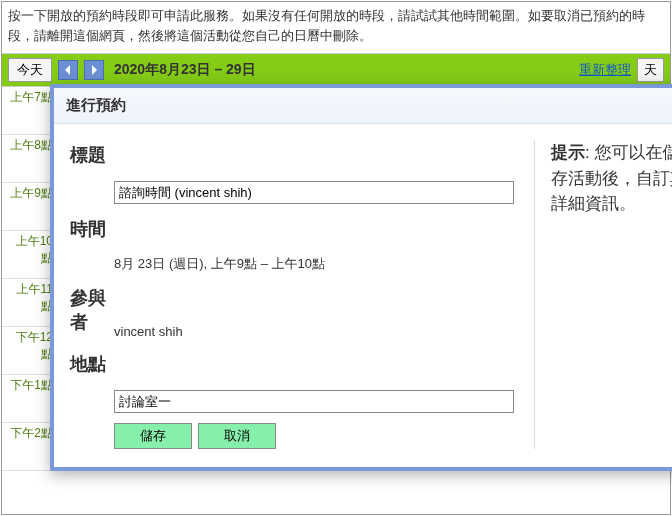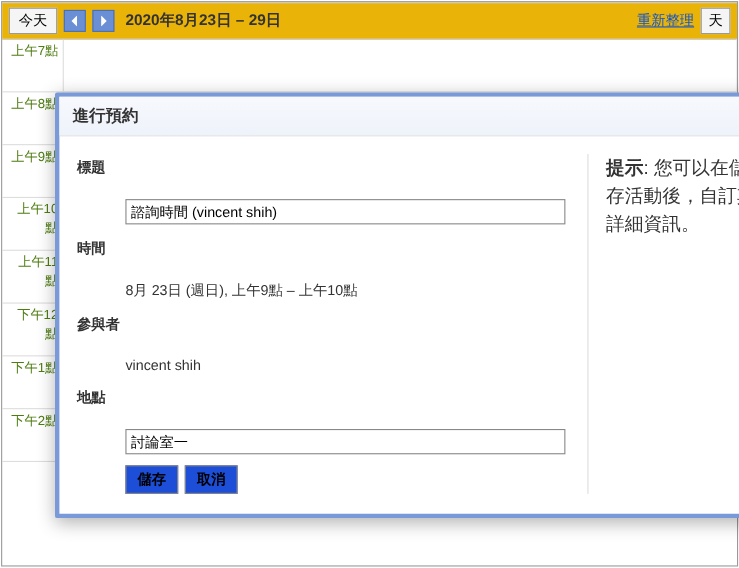--- a/index.html
+++ b/index.html
@@ -1,50 +1,51 @@
 <!DOCTYPE html>
 <html><head>
 <meta charset="utf-8">
 <style>
 * { box-sizing: border-box; margin: 0; padding: 0; }
 body { font-family: Arial, "Microsoft JhengHei", sans-serif; font-size: 13px; color: #333; background: #fff; width: 672px; height: 516px; overflow: hidden; position: relative; }
 .page-wrap { border: 1px solid #999; width: 670px; height: 514px; position: absolute; top: 1px; left: 1px; }
 .intro-text { padding: 4px 6px 8px 6px; line-height: 1.5; font-size: 13px; }
-.toolbar { background: #eab308; border-top: 1px solid #ccc; border-bottom: 1px solid #ccc; padding: 4px 6px; display: flex; align-items: center; gap: 6px; }
+.toolbar { background: #84cc16; border-top: 1px solid #ccc; border-bottom: 1px solid #ccc; padding: 4px 6px; display: flex; align-items: center; gap: 6px; }
 .btn-today { background: #f5f5f5; border: 1px solid #999; padding: 2px 8px; font-size: 13px; cursor: pointer; }
 .nav-btn { background: #6b8fd4; color: #fff; border: 1px solid #4a6fb0; width: 20px; height: 20px; cursor: pointer; display: inline-flex; align-items: center; justify-content: center; font-size: 11px; }
 .nav-btn svg { width: 10px; height: 10px; fill: #fff; }
 .date-range { font-weight: bold; font-size: 14px; margin-left: 4px; }
 .toolbar-right { margin-left: auto; display: flex; align-items: center; gap: 6px; }
 .refresh-link { color: #1155cc; text-decoration: underline; cursor: pointer; font-size: 13px; }
 .view-btn { background: #f5f5f5; border: 1px solid #999; padding: 2px 6px; font-size: 13px; cursor: pointer; }
 .cal-grid { position: relative; }
 .time-row { border-bottom: 1px solid #ddd; height: 48px; display: flex; }
 .time-label { width: 56px; border-right: 1px solid #ddd; font-size: 12px; padding: 2px 4px; text-align: right; color: #4d7c0f; }
 .time-cells { flex: 1; border-right: 1px solid #eee; }
 .modal-overlay { position: absolute; top: 0; left: 0; width: 100%; height: 100%; }
 .modal { position: absolute; top: 84px; left: 50px; width: 664px; background: #fff; border: 4px solid #7a99d8; border-radius: 2px; box-shadow: 0 4px 16px rgba(0,0,0,0.3); }
 .modal-header { padding: 8px 12px; font-size: 15px; font-weight: bold; color: #333; border-bottom: 1px solid #e0e0e0; position: relative; background: linear-gradient(#f7f9fd,#eef2fa); }
 .close-btn { position: absolute; right: 8px; top: 6px; width: 18px; height: 18px; border: 1px solid #bcd; background: #fff; color: #668; cursor: pointer; font-size: 13px; line-height: 14px; text-align: center; }
 .modal-body { display: flex; padding: 16px 16px 18px 16px; gap: 20px; }
 .form-col { flex: 1; }
 .hint-col { width: 160px; border-left: 1px solid #ddd; padding-left: 16px; font-size: 17px; line-height: 1.5; }
 .form-row { display: flex; margin-bottom: 10px; align-items: flex-start; }
-.form-label { width: 44px; font-weight: bold; font-size: 13px; text-align: left; padding-top: 3px; }
+.form-label { width: 44px; font-weight: bold; font-size: 18px; text-align: left; padding-top: 3px; }
 .form-value { flex: 1; font-size: 13px; margin-top: 41px; }
 .txt-input { width: 100%; border: 1px solid #888; padding: 3px 4px; font-size: 13px; font-family: inherit; }
 .txt-area { width: 100%; height: 92px; border: 1px solid #888; padding: 3px 4px; font-size: 13px; font-family: inherit; resize: both; }
 .btn-row { margin-top: 10px; margin-left: 44px; display: flex; gap: 6px; }
-.btn { border: 1px solid #888; background: #1d4ed8; padding: 3px 10px; font-size: 13px; font-weight: bold; cursor: pointer; }
+.btn { border: 1px solid #888; background: #86efac; padding: 3px 25px; font-size: 13px; font-weight: normal; cursor: pointer; }
 .hint-label { font-weight: bold; }
 </style>
 </head>
 <body>
 
 <div class="page-wrap">
+  <div class="intro-text">按一下開放的預約時段即可申請此服務。如果沒有任何開放的時段，請試試其他時間範圍。如要取消已預約的時段，請離開這個網頁，然後將這個活動從您自己的日曆中刪除。</div>
 
   <div class="toolbar">
     <button class="btn-today">今天</button>
     <button class="nav-btn">
         <svg viewBox="0 0 10 10">
           <path d="M7 0 L2 5 L7 10 Z"></path>
         </svg>
       </button>
     <button class="nav-btn">
         <svg viewBox="0 0 10 10">

